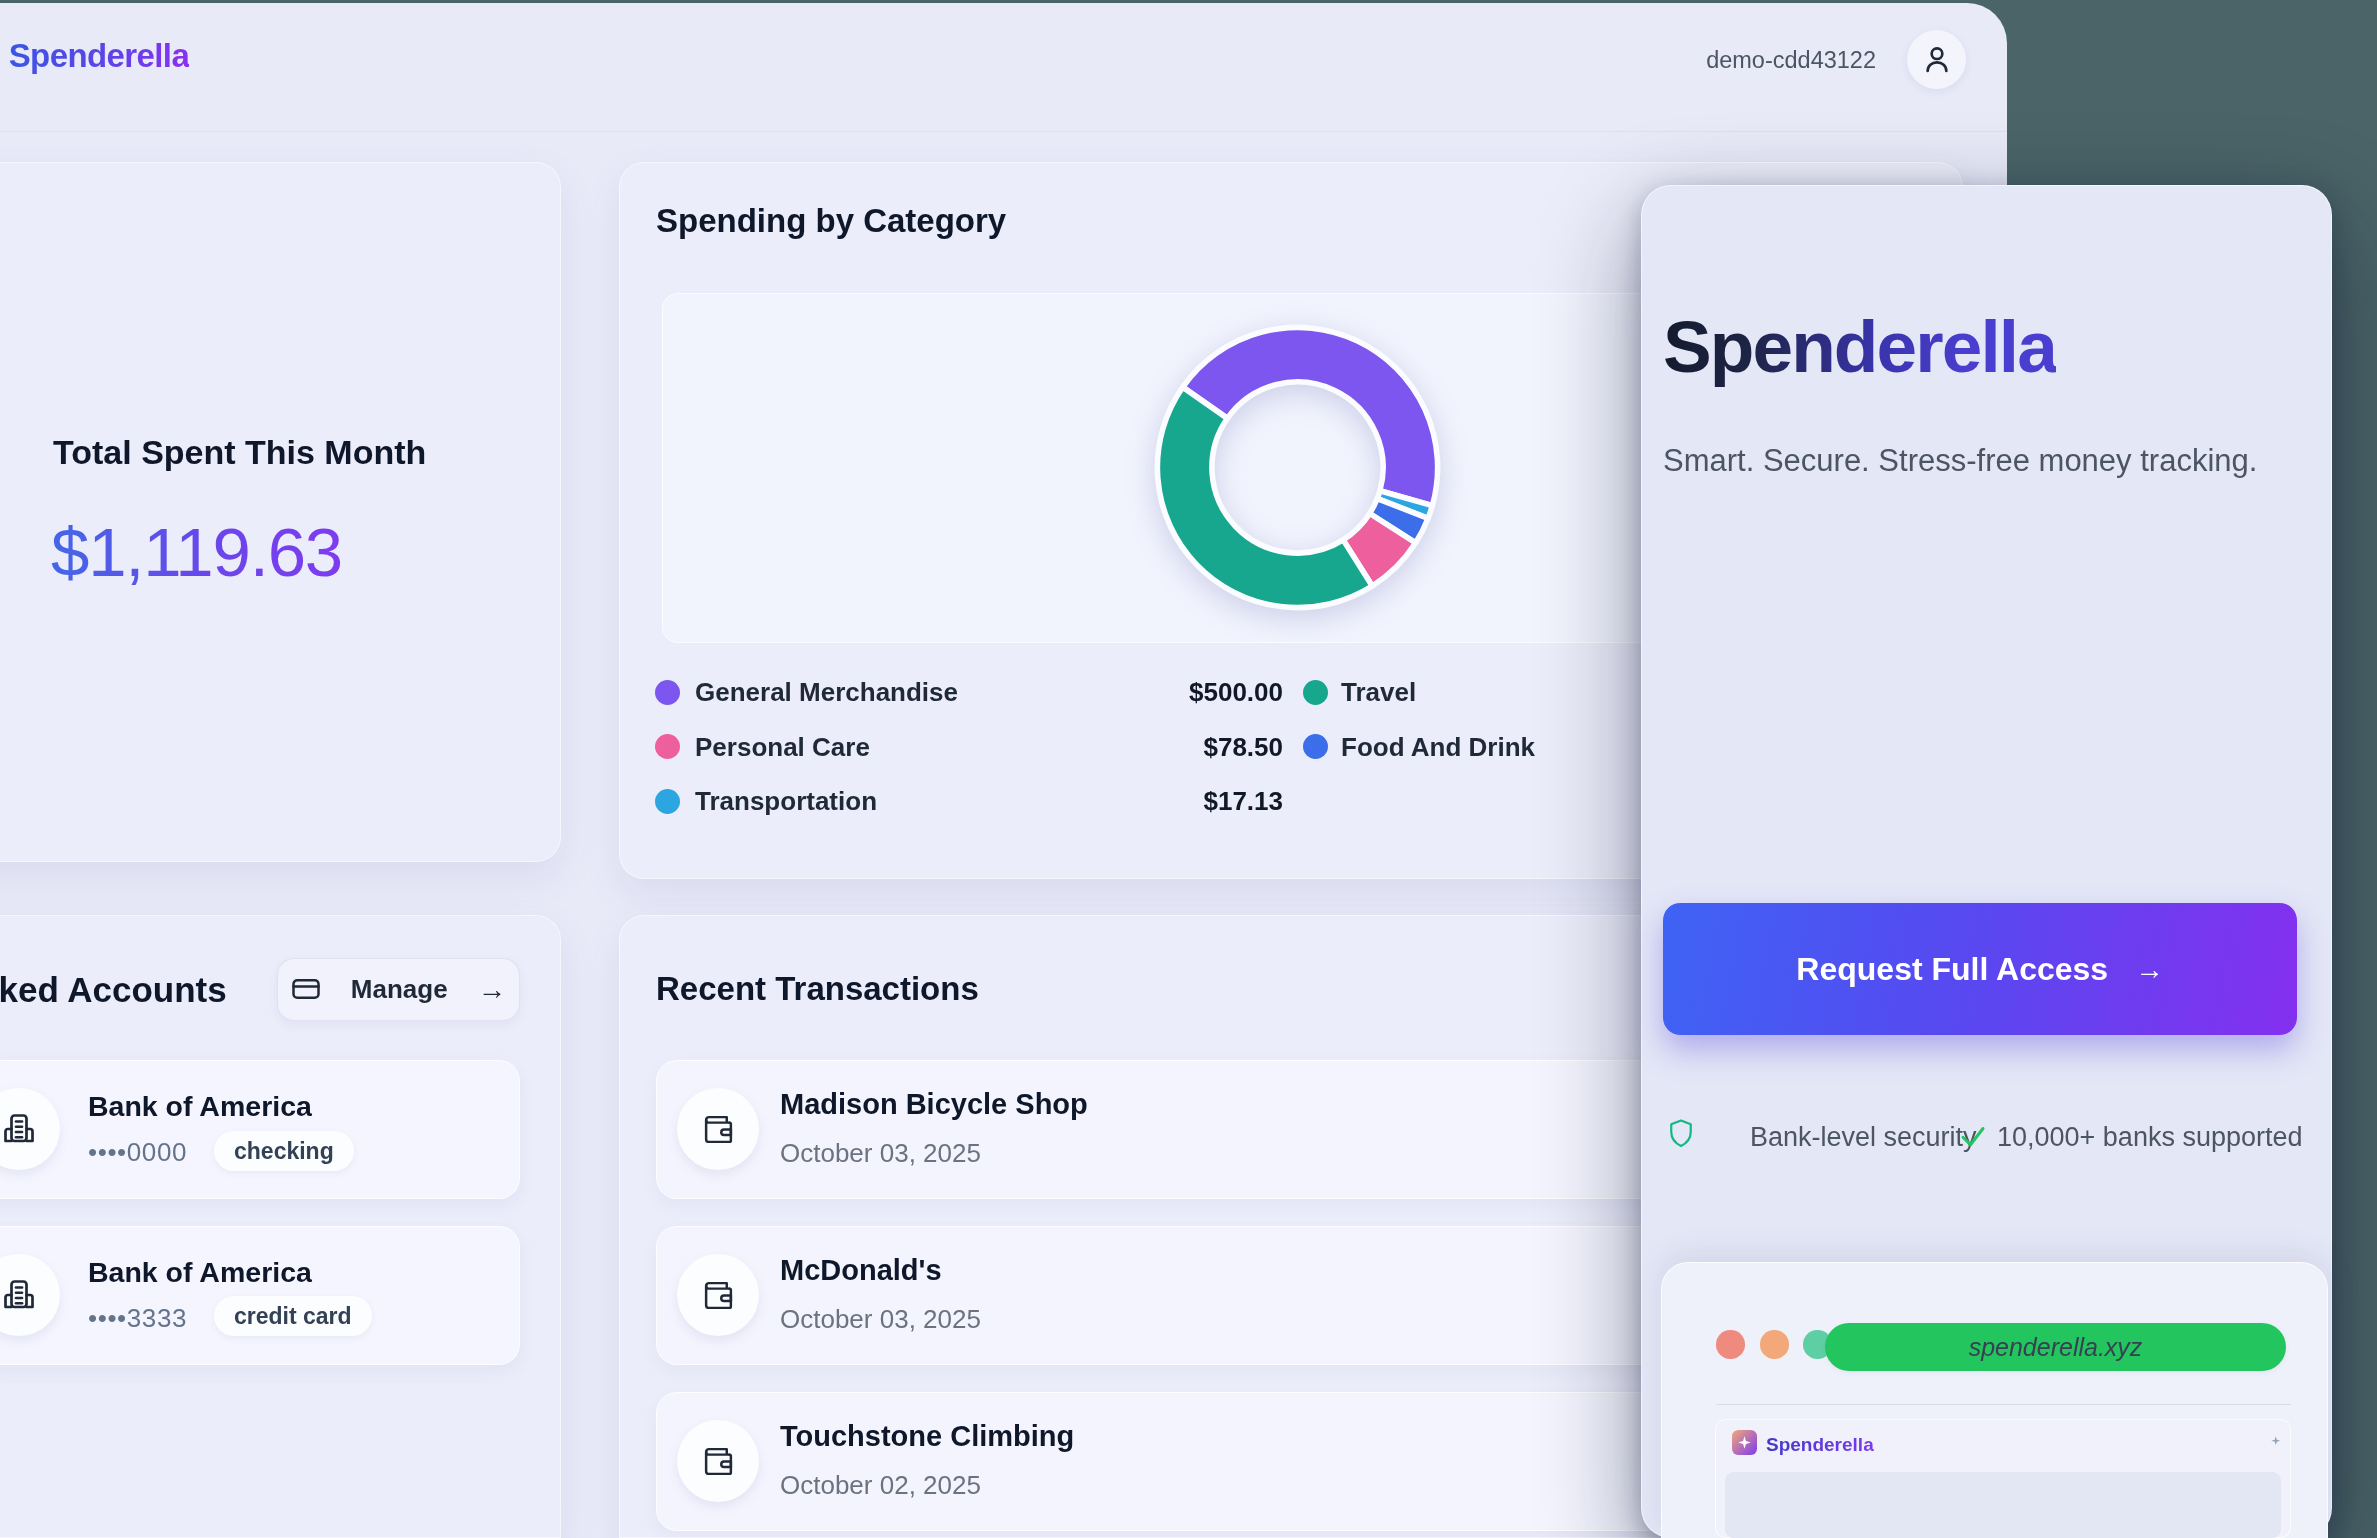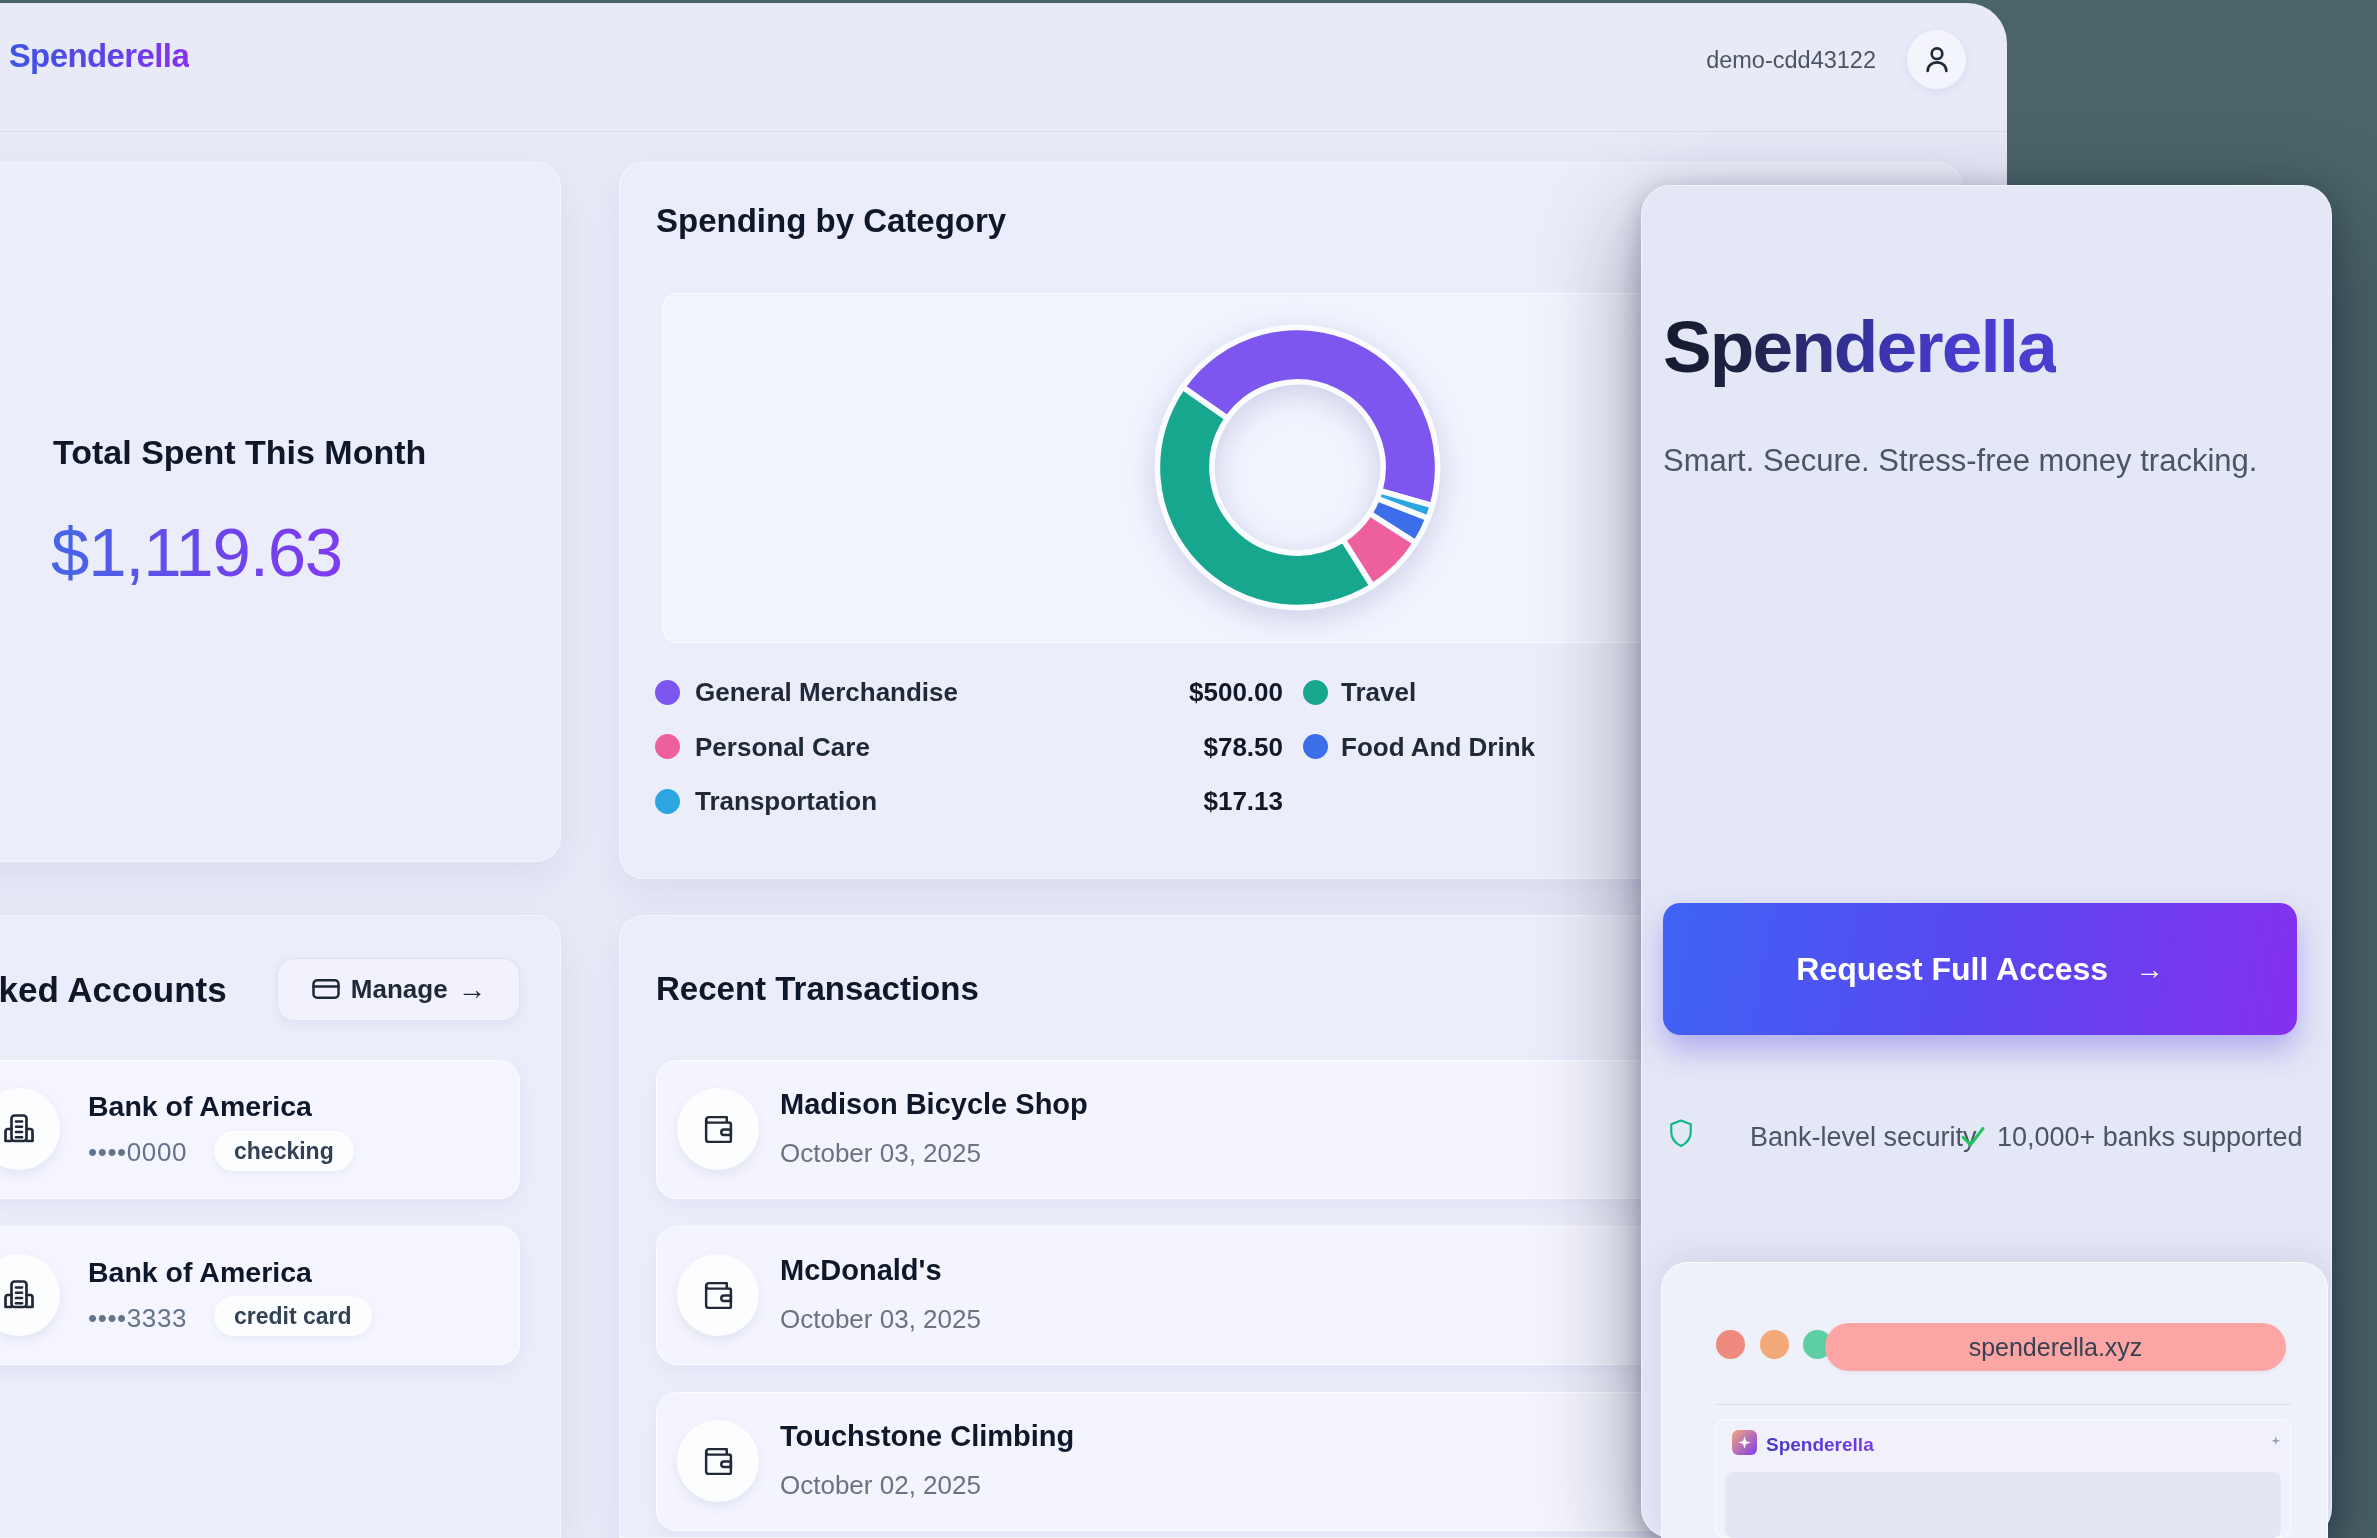--- a/index.html
+++ b/index.html
@@ -51,21 +51,21 @@
     filter:drop-shadow(0 8.7px 13.6px rgba(100,105,170,0.25));}
   .legend-dot{position:absolute;width:25px;height:25px;border-radius:50%;}
   .legend-label{position:absolute;font-size:26px;font-weight:600;color:#1f2937;}
   .legend-value{position:absolute;width:248px;text-align:right;font-size:26px;font-weight:700;color:#111827;}
 
   
   .card-accounts{left:-87px;top:915px;width:648px;height:623px;border-radius:25px 25px 0 0;}
   .accounts-title{position:absolute;left:-54px;top:970px;font-size:35px;font-weight:700;color:var(--ink);white-space:nowrap;}
   .manage-btn{position:absolute;left:277px;top:958px;width:243px;height:63px;border-radius:17.3px;
     background:#f1f2fc;border:0.6px solid rgba(110,115,180,0.12);box-shadow:0 3.7px 10px rgba(95,100,165,0.08);
-    display:flex;align-items:center;justify-content:center;gap:10px;cursor:pointer;}
+    display:flex;align-items:center;justify-content:center;gap:30px;cursor:pointer;}
   .manage-label{font-size:26px;font-weight:600;color:#1f2937;}
   .manage-arrow,.req-arrow{font-size:28.5px;color:#1f2937;line-height:1;}
   .account-row{position:absolute;left:-31px;width:551px;height:139px;border-radius:21px;
     background:var(--row-bg);border:0.6px solid rgba(255,255,255,0.8);box-shadow:0 6.2px 16px rgba(95,100,165,0.07);}
   .icon-circle{position:absolute;width:82px;height:82px;border-radius:50%;background:var(--chip-bg);
     box-shadow:0 5px 11px rgba(95,100,165,0.10);display:flex;align-items:center;justify-content:center;color:#1f2937;}
   .acct-name{position:absolute;font-size:28.5px;font-weight:700;color:var(--ink);}
   .acct-num{position:absolute;font-size:26px;font-weight:500;color:#64748b;letter-spacing:0.6px;}
   .chip{position:absolute;height:40px;line-height:40px;padding:0 20px;border-radius:20px;background:var(--chip-bg);
     font-size:23px;font-weight:700;color:#334155;box-shadow:0 2.5px 6.2px rgba(95,100,165,0.08);}
@@ -96,22 +96,22 @@
     box-shadow:0 15px 31px rgba(80,60,220,0.35);
     display:flex;align-items:center;justify-content:center;gap:27px;cursor:pointer;}
   .btn-request-label{font-size:32px;font-weight:600;color:#ffffff;}
   .req-arrow{color:#ffffff;}
   .trust-label{position:absolute;font-size:27px;color:#4b5563;}
 
   
   .browser-card{position:absolute;left:1661px;top:1262px;width:667px;height:277px;border-radius:27px 27px 0 0;
     background:#eef0fa;border:0.6px solid rgba(255,255,255,0.8);box-shadow:0 -6.2px 31px rgba(40,45,90,0.10);}
   .traffic-dot{position:absolute;width:28.5px;height:28.5px;border-radius:50%;}
-  .url-pill{position:absolute;left:1825px;top:1323px;width:461px;height:48px;border-radius:25px;background:#fca5a5;
-    display:flex;align-items:center;justify-content:center;box-shadow:0 1.9px 5px rgba(95,100,165,0.07);}
+  .url-pill{position:absolute;left:1825px;top:1323px;width:461px;height:48px;border-radius:25px;background:#22c55e;
+    display:flex;align-items:center;justify-content:center;box-shadow:0 1.9px 5px rgba(95,100,165,0.07);font-style:italic;}
   .url-text{font-size:25px;color:#374151;}
   .mini-divider{position:absolute;left:1716px;top:1404px;width:575px;height:1.2px;background:rgba(90,95,140,0.14);}
   .mini-page{position:absolute;left:1715px;top:1419px;width:576px;height:119px;border-radius:10px;background:#f0f1fa;
     border:0.6px solid rgba(255,255,255,0.8);}
   .mini-logo-mark{position:absolute;left:1732px;top:1430px;width:25px;height:25px;border-radius:6.2px;
     background:linear-gradient(135deg,#f2a878,#7e3bf0);display:flex;align-items:center;justify-content:center;}
   .mini-logo-text{position:absolute;left:1766px;top:1434px;font-size:19px;font-weight:800;
     background:linear-gradient(90deg,#4338ca,#7c3aed);-webkit-background-clip:text;background-clip:text;color:transparent;}
   .mini-sparkle{position:absolute;left:2269px;top:1434px;color:#94a3b8;}
   .mini-content{position:absolute;left:1725px;top:1472px;width:556px;height:66px;border-radius:8.7px;background:#e3e6f3;}

